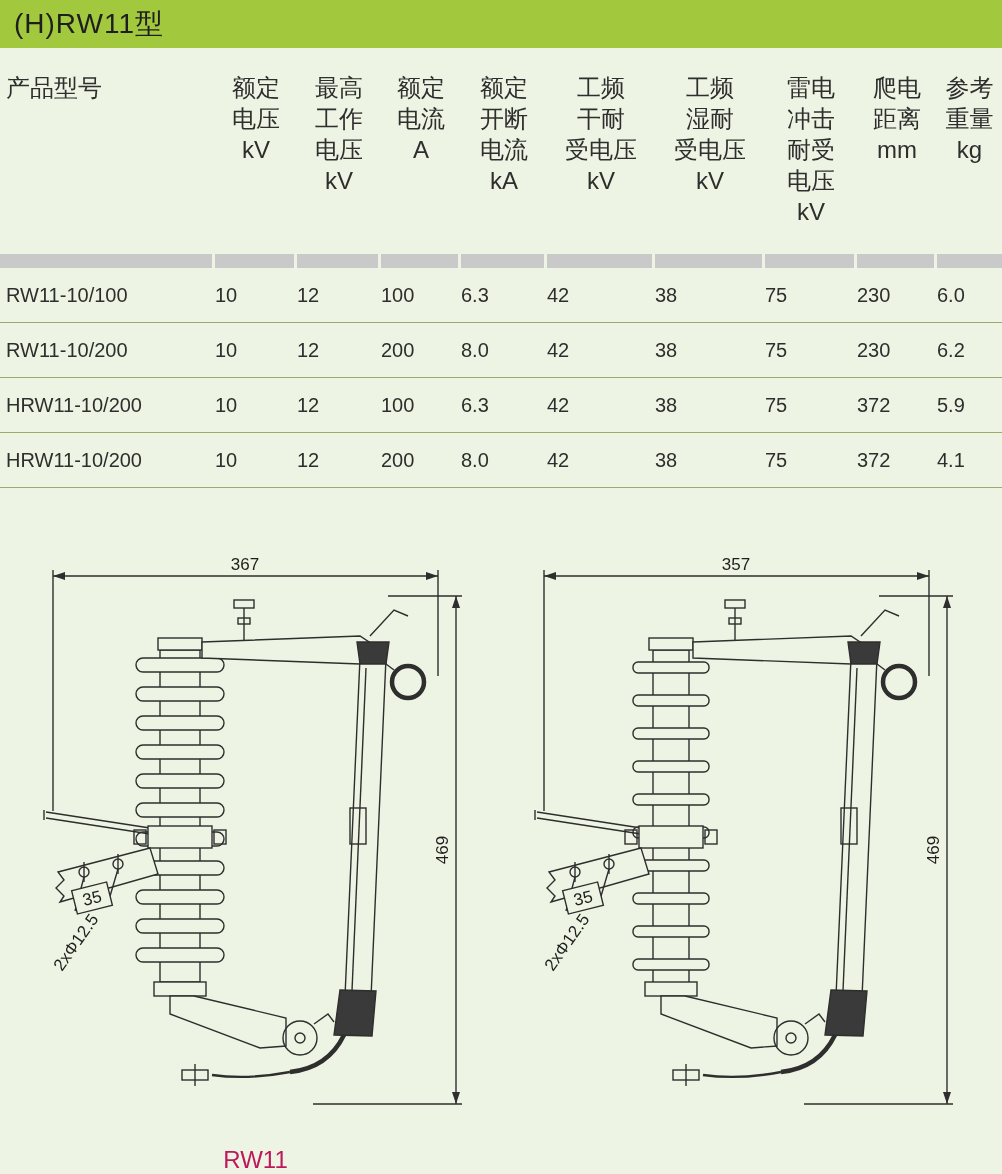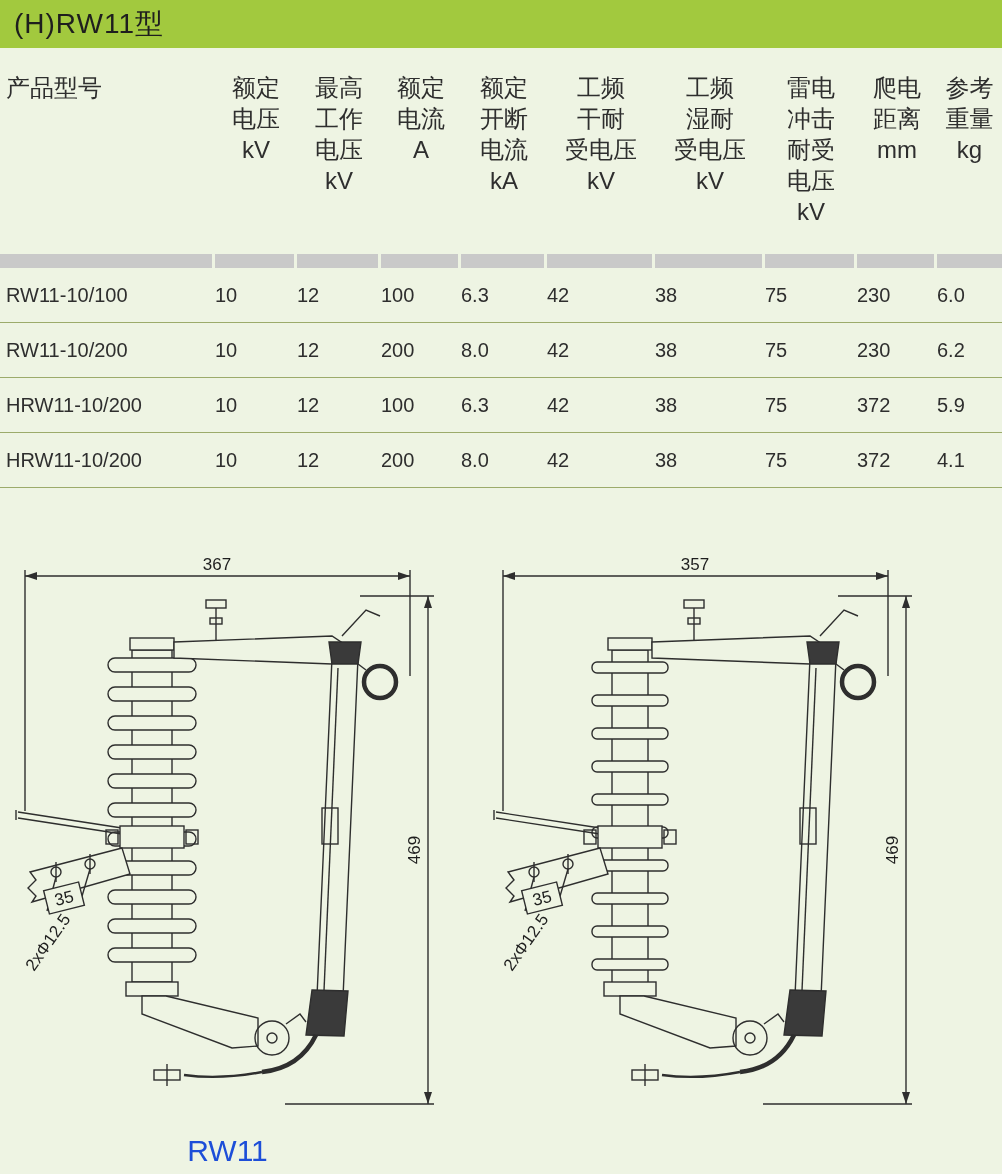--- a/index.html
+++ b/index.html
@@ -45,27 +45,27 @@
   .data-row {
     height:55px;
     align-items:center;
     border-bottom:1px solid #9cab6b;
     font-size:20px;
   }
   .cell { text-align:left; color:#2e2e2e; }
   .cell.first { text-align:left; padding-left:6px; }
   .figures {
     display:flex;
-    justify-content:flex-start;
-    gap:23px;
+    justify-content:center;
+    gap:36px;
     margin-top:68px;
   }
   figure { width:455px; text-align:center; }
   .fig-svg { width:455px; height:570px; display:block; }
-  figcaption { font-size:30px; margin-top:8px; color:#1d4ed8; }
+  figcaption { font-size:24px; margin-top:20px; color:#be185d; }
 
   .fig-svg line, .fig-svg path, .fig-svg rect, .fig-svg circle,
   .fig-svg polygon, .fig-svg polyline {
     stroke:#2e2e2e;
     stroke-width:1.4;
     fill:none;
   }
   .fig-svg .fill-bg { fill:#eef4e3; }
   .fig-svg .fill-dark { fill:#3a3a3a; stroke:#2e2e2e; }
   .fig-svg .arrow { fill:#2e2e2e; stroke:none; }

